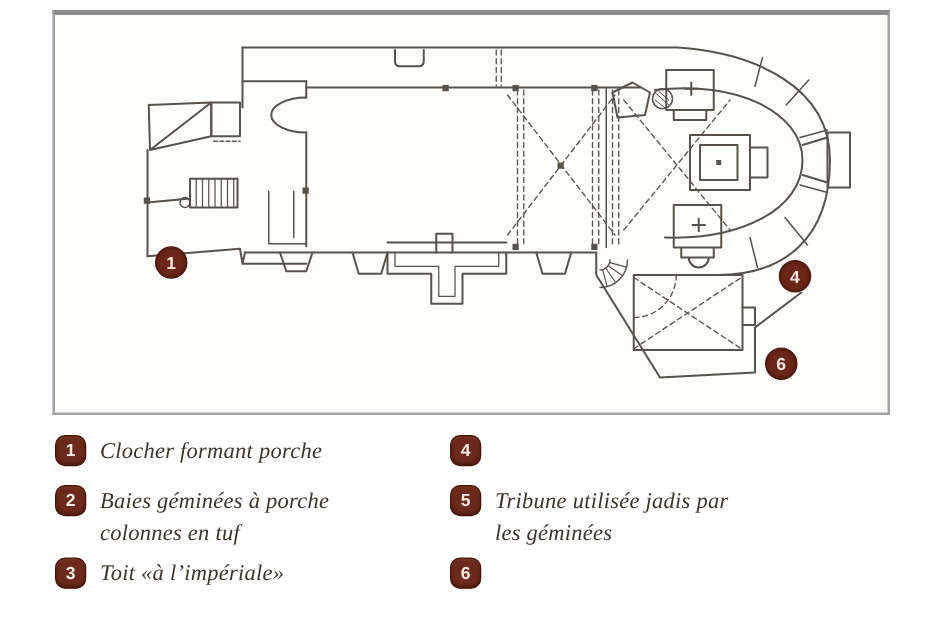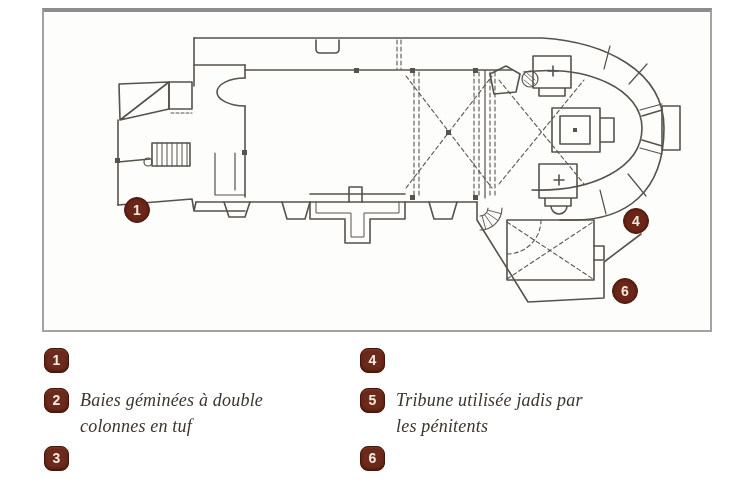--- a/index.html
+++ b/index.html
@@ -128,32 +128,34 @@
     </g>
   </svg>
 
   <div class="plan-badge pb-1">1</div>
   <div class="plan-badge pb-4">4</div>
   <div class="plan-badge pb-6">6</div>
 </div>
 
 <div class="legend-item li-1">
   <span class="legend-badge">1</span>
+  <span class="legend-text">Clocher formant porche</span>
 </div>
 <div class="legend-item li-2">
   <span class="legend-badge">2</span>
-  <span class="legend-text">Baies géminées à double
+  <span class="legend-text">Baies géminées à porche
 colonnes en tuf</span>
 </div>
 <div class="legend-item li-3">
   <span class="legend-badge">3</span>
+  <span class="legend-text">Toit «à l’impériale»</span>
 </div>
 <div class="legend-item li-4">
   <span class="legend-badge">4</span>
 </div>
 <div class="legend-item li-5">
   <span class="legend-badge">5</span>
   <span class="legend-text">Tribune utilisée jadis par
-les pénitents</span>
+les géminées</span>
 </div>
 <div class="legend-item li-6">
   <span class="legend-badge">6</span>
 </div>
 
 </body></html>

